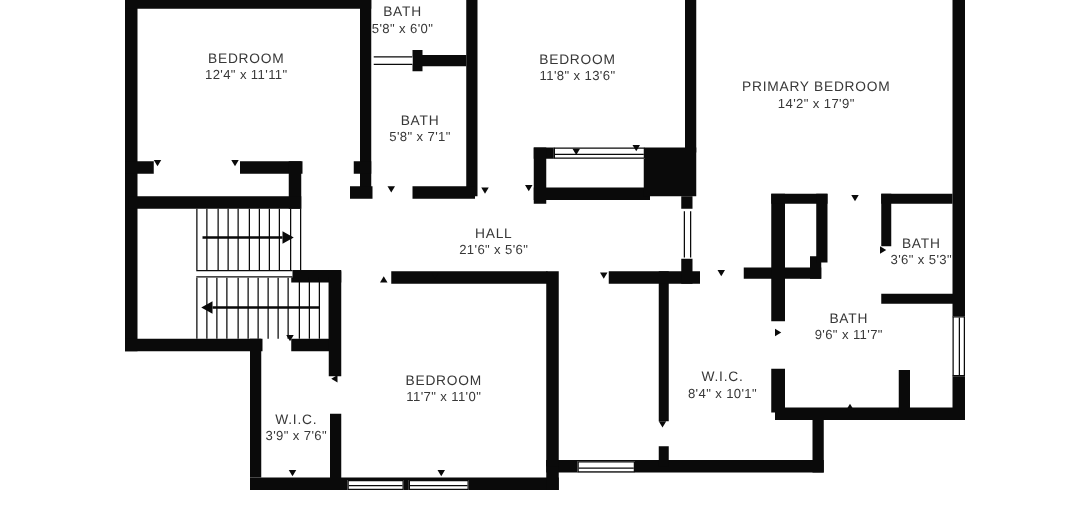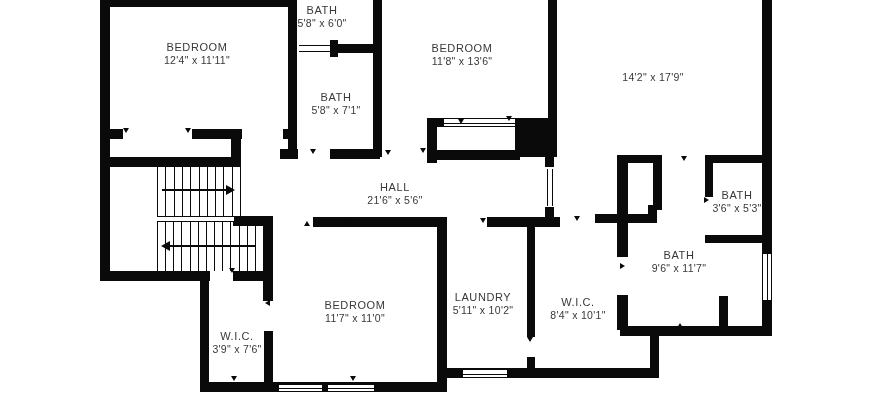--- a/index.html
+++ b/index.html
@@ -164,42 +164,39 @@
     </div>
     <div class="room-label" style="left: 336px; top: 104px;">
       <span class="room-name">BATH</span>
       <span class="room-dims">5'8" x 7'1"</span>
     </div>
     <div class="room-label" style="left: 462px; top: 55px;">
       <span class="room-name">BEDROOM</span>
       <span class="room-dims">11'8" x 13'6"</span>
     </div>
     <div class="room-label" style="left: 653px; top: 77px;">
+      <span class="room-name">PRIMARY BEDROOM</span>
       <span class="room-dims">14'2" x 17'9"</span>
     </div>
     <div class="room-label" style="left: 395px; top: 194px;">
       <span class="room-name">HALL</span>
       <span class="room-dims">21'6" x 5'6"</span>
     </div>
     <div class="room-label" style="left: 737px; top: 202px;">
       <span class="room-name">BATH</span>
       <span class="room-dims">3'6" x 5'3"</span>
     </div>
     <div class="room-label" style="left: 679px; top: 262px;">
       <span class="room-name">BATH</span>
       <span class="room-dims">9'6" x 11'7"</span>
     </div>
     <div class="room-label" style="left: 355px; top: 312px;">
       <span class="room-name">BEDROOM</span>
       <span class="room-dims">11'7" x 11'0"</span>
     </div>
-    <div class="room-label" style="left: 483px; top: 304px;">
-      <span class="room-name">LAUNDRY</span>
-      <span class="room-dims">5'11" x 10'2"</span>
-    </div>
     <div class="room-label" style="left: 578px; top: 309px;">
       <span class="room-name">W.I.C.</span>
       <span class="room-dims">8'4" x 10'1"</span>
     </div>
     <div class="room-label" style="left: 237px; top: 343px;">
       <span class="room-name">W.I.C.</span>
       <span class="room-dims">3'9" x 7'6"</span>
     </div>
   </div>
 

